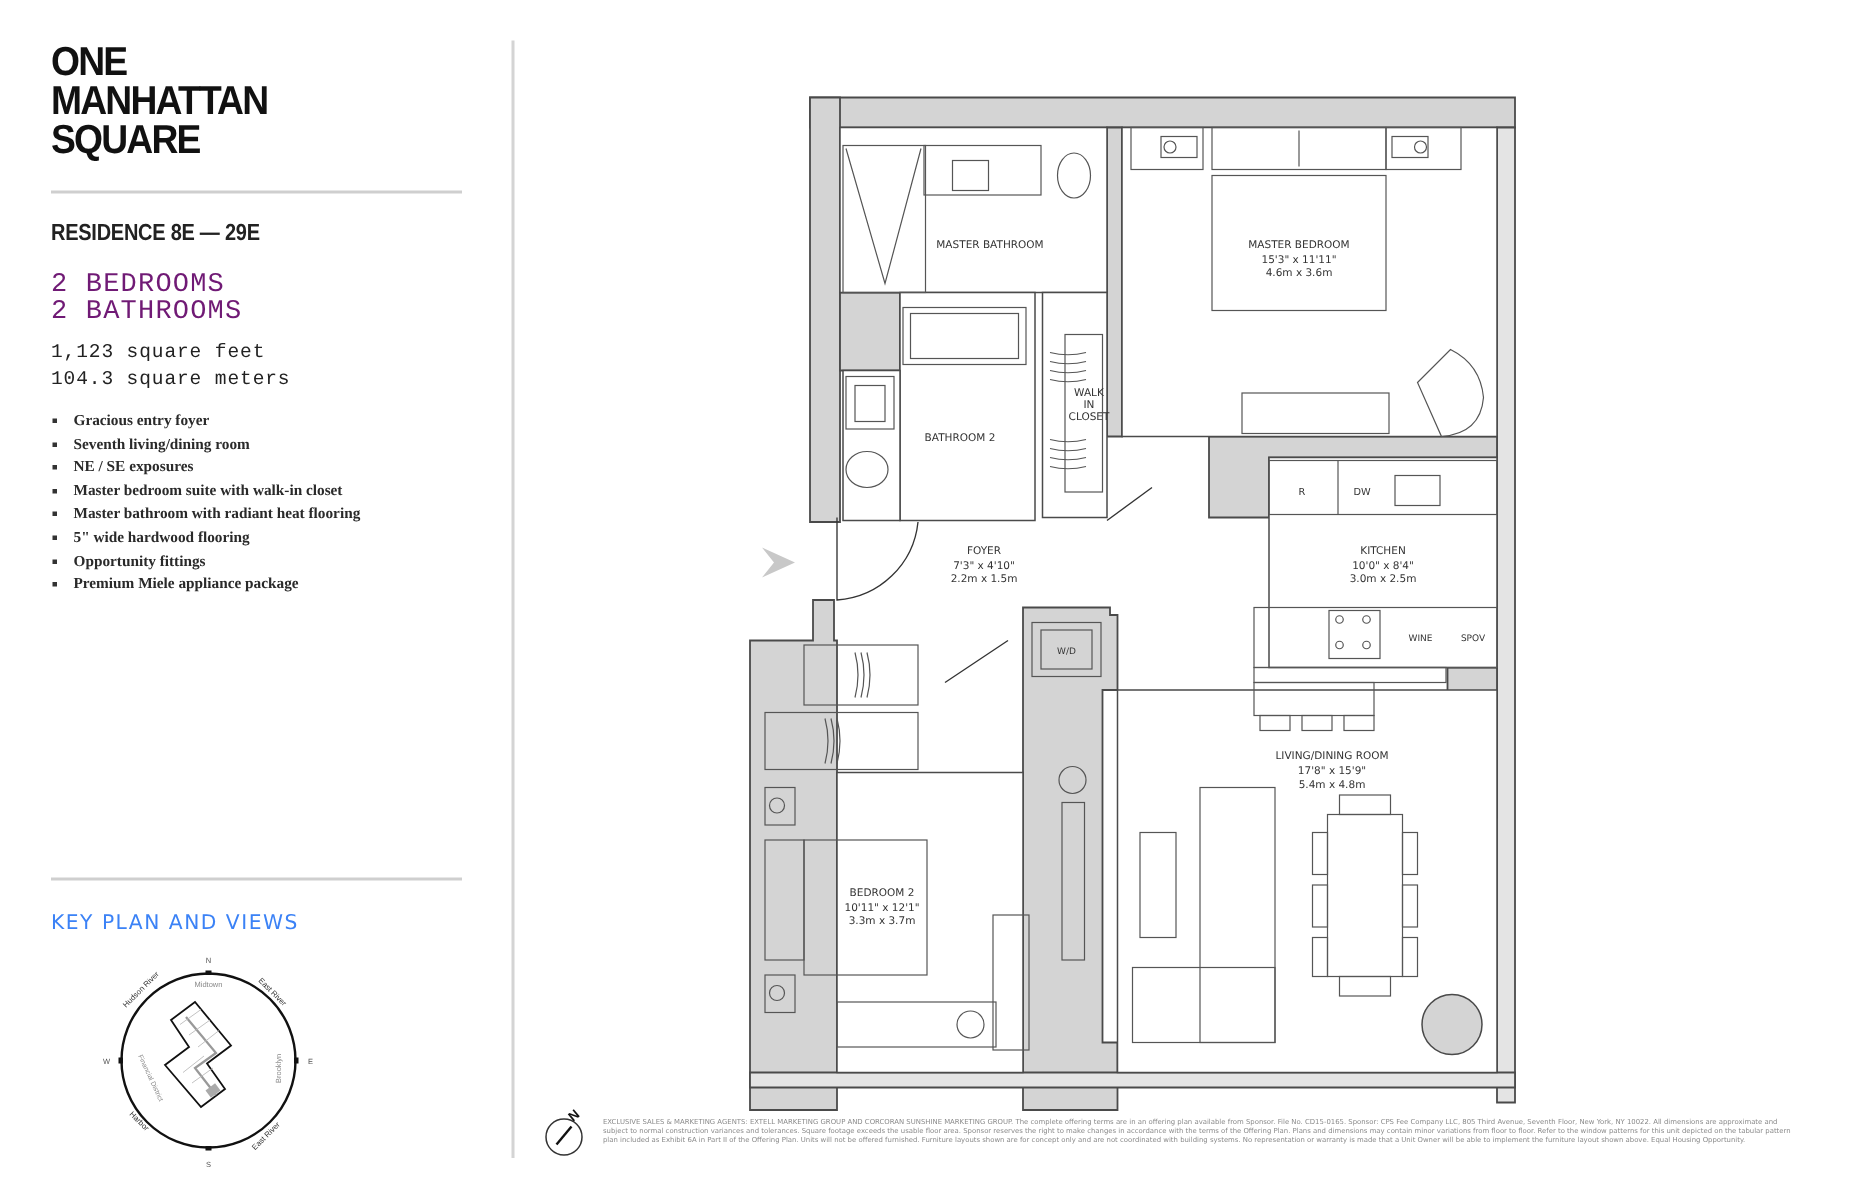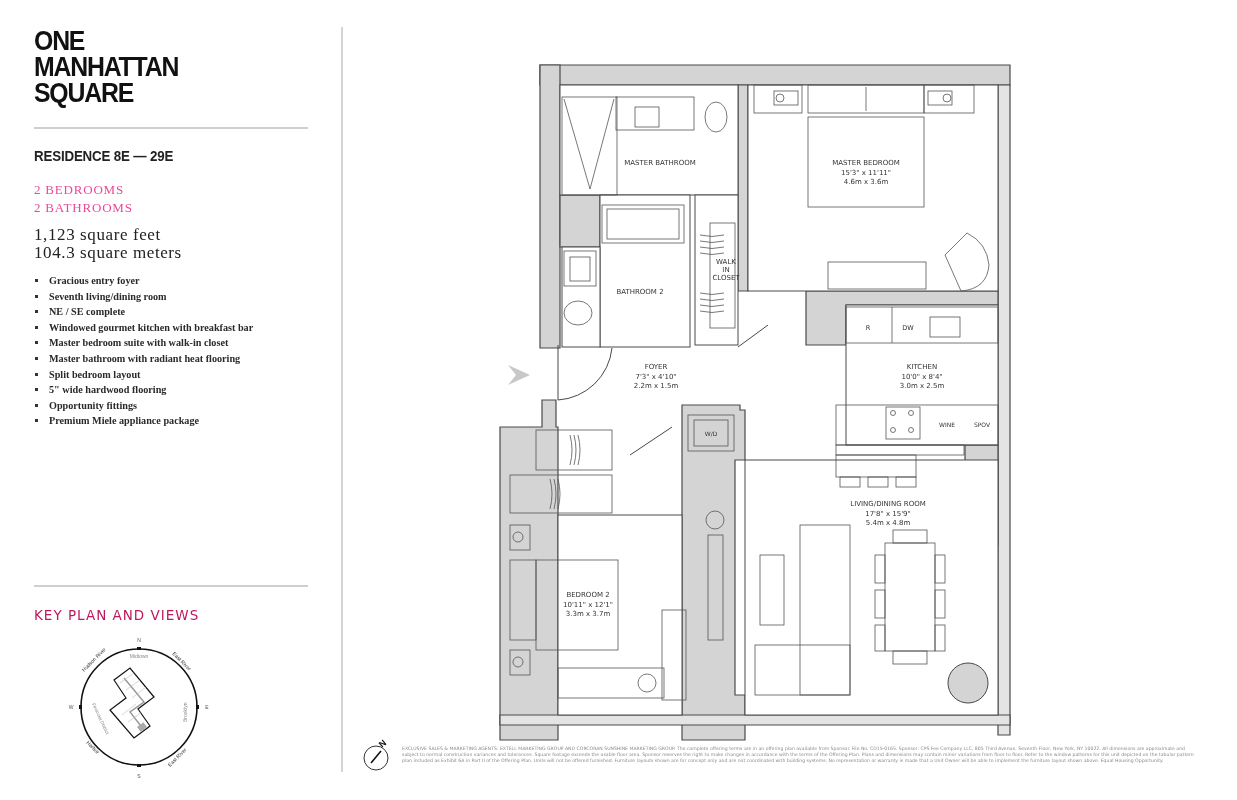--- a/index.html
+++ b/index.html
@@ -5,26 +5,26 @@
   * { box-sizing: border-box; margin: 0; padding: 0; }
   html, body { width: 1237px; height: 800px; background: #ffffff; overflow: hidden; }
   body { position: relative; font-family: "Liberation Sans", "DejaVu Sans", sans-serif; color: #1a1a1a; }
 
   .sidebar { position: absolute; left: 34px; top: 0; width: 275px; height: 572px; }
   .brand { position: absolute; left: 0; top: 28px; font-family: "Liberation Sans", sans-serif; font-weight: 700;
            font-size: 27px; line-height: 26px; letter-spacing: -1.3px; transform: scaleX(0.92); transform-origin: left top; color: #111; }
   .rule { position: absolute; left: 0; width: 274px; height: 2px; background: #cfcfcf; }
   .res-title { position: absolute; left: 0; top: 147px; font-weight: 700; font-size: 15.5px; letter-spacing: -0.2px;
                transform: scaleX(0.86); transform-origin: left top; color: #222; }
-  .spec { position: absolute; left: 0; font-family: Liberation Serif, serif; font-size: 13px; letter-spacing: 0.8px; color: #ec4899; line-height: 18px; }
-  .area { position: absolute; left: 0; font-family: Liberation Serif, serif; font-size: 17px; letter-spacing: 0.6px; color: #222; line-height: 18px; }
+  .spec { position: absolute; left: 0; font-family: Liberation Mono, monospace; font-size: 18px; letter-spacing: 0.8px; color: #701a75; line-height: 18px; }
+  .area { position: absolute; left: 0; font-family: Liberation Mono, monospace; font-size: 13px; letter-spacing: 0.6px; color: #222; line-height: 18px; }
   .features { position: absolute; left: 0; top: 273px; list-style: none; }
   .features li { font-family: Liberation Serif, serif; font-weight: 700; font-size: 10.2px; line-height: 15.6px; color: #2a2a2a; position: relative; padding-left: 15px; white-space: nowrap; }
   .features li::before { content: ""; position: absolute; left: 1px; top: 6px; width: 3px; height: 3px; background: #333; }
-  .key-title { position: absolute; left: 0; top: 607px; font-family: "DejaVu Sans", sans-serif; font-size: 13.5px; letter-spacing: 1px; color: #be185d; }
+  .key-title { position: absolute; left: 0; top: 607px; font-family: "DejaVu Sans", sans-serif; font-size: 13.5px; letter-spacing: 1px; color: #3b82f6; }
   .keyplan { position: absolute; left: 30px; top: 632px; width: 150px; height: 150px; }
 
   .vdivider { position: absolute; left: 341px; top: 27px; width: 2px; height: 745px; background: #d4d4d4; }
 
   .plan { position: absolute; left: 490px; top: 55px; width: 540px; height: 690px; text-decoration: underline; }
   .plan svg text { font-family: "DejaVu Sans", sans-serif; }
 
   .footer { position: absolute; left: 360px; top: 738px; width: 860px; height: 40px; }
   .north { position: absolute; left: 0; top: 0; width: 36px; height: 36px; }
   .disclaimer { position: absolute; left: 42px; top: 8px; width: 800px; font-family: "DejaVu Sans", sans-serif; font-size: 4.6px; line-height: 6px; color: #8a8a8a; }
@@ -43,25 +43,23 @@
 
   <div class="res-title">RESIDENCE 8E — 29E</div>
   <div class="spec" style="top:181px;">2 BEDROOMS</div>
   <div class="spec" style="top:199px;">2 BATHROOMS</div>
   <div class="area" style="top:226px;">1,123 square feet</div>
   <div class="area" style="top:244px;">104.3 square meters</div>
 
   <ul class="features">
     <li>Gracious entry foyer</li>
     <li>Seventh living/dining room</li>
-    <li>NE / SE complete</li>
-    <li>Windowed gourmet kitchen with breakfast bar</li>
+    <li>NE / SE exposures</li>
     <li>Master bedroom suite with walk-in closet</li>
     <li>Master bathroom with radiant heat flooring</li>
-    <li>Split bedroom layout</li>
     <li>5" wide hardwood flooring</li>
     <li>Opportunity fittings</li>
     <li>Premium Miele appliance package</li>
   </ul>
 
   <div class="rule" style="top:585px;"></div>
   <div class="key-title">KEY PLAN AND VIEWS</div>
 
   <svg class="keyplan" viewBox="0 0 150 150">
     <circle cx="75" cy="75" r="58" fill="none" stroke="#111" stroke-width="1.6"></circle>

